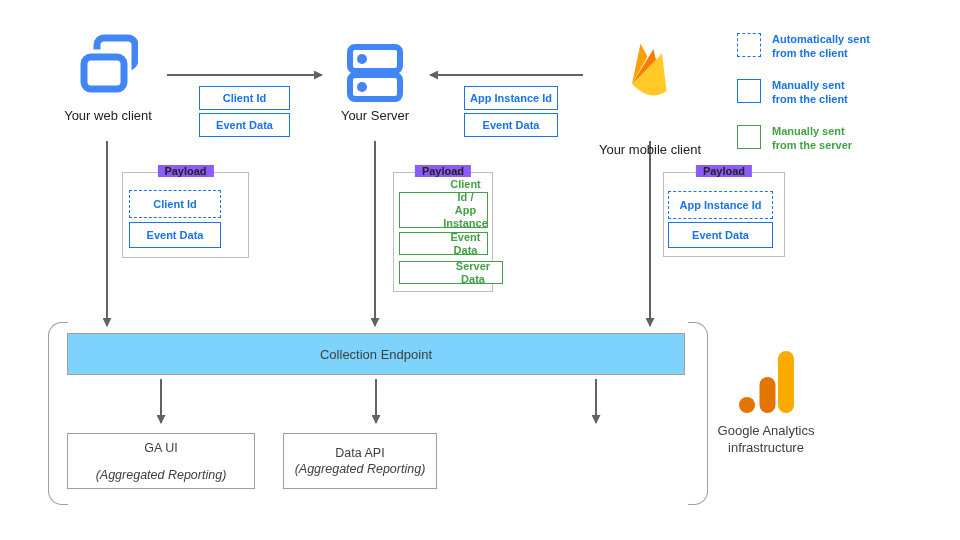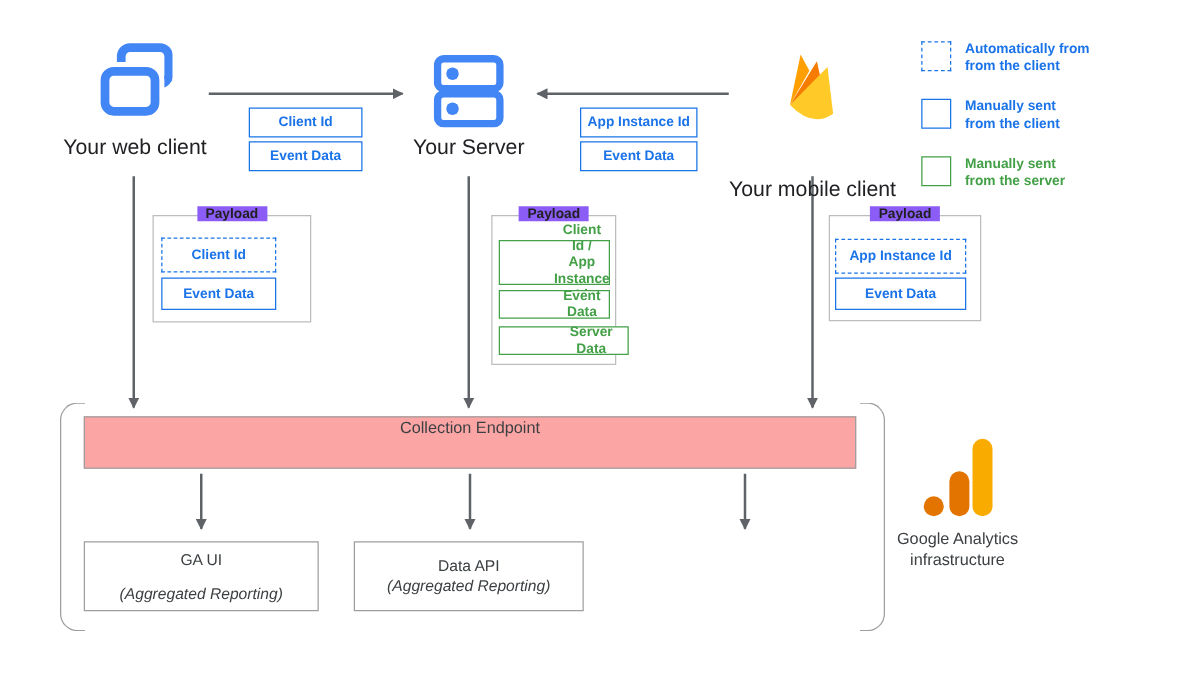--- a/index.html
+++ b/index.html
@@ -1,20 +1,20 @@
 <!DOCTYPE html>
 <html><head>
 <meta charset="utf-8">
 <style>
   html,body{margin:0;padding:0;background:#fff;}
   .canvas{position:relative;width:960px;height:540px;background:#fff;overflow:hidden;
           font-family:"Liberation Sans",sans-serif;}
   .abs{position:absolute;box-sizing:border-box;}
   svg.arrows{position:absolute;left:0;top:0;pointer-events:none;}
-  .node-label{position:absolute;width:160px;text-align:center;font-size:17px;color:#202124;}
+  .node-label{position:absolute;width:160px;text-align:center;font-size:13px;color:#202124;}
   .tag{position:absolute;box-sizing:border-box;border:1.5px solid #1A73E8;background:#fff;
        color:#1A73E8;font-size:11px;font-weight:bold;display:flex;align-items:center;
        justify-content:center;}
   .payload{position:absolute;box-sizing:border-box;border:1px solid #BDBDBD;background:#fff;}
   .payload-title{position:absolute;top:-8px;left:50%;transform:translateX(-50%);
        background:#8b5cf6;padding:0 7px;font-size:11px;font-weight:bold;color:#212121;
        white-space:nowrap;}
   .pitem{position:absolute;box-sizing:border-box;background:#fff;font-size:11px;font-weight:bold;
        line-height:13px;text-align:center;display:flex;flex-direction:column;
        align-items:center;justify-content:center;}
@@ -23,22 +23,22 @@
   .b-green{border:1.5px solid #43A047;color:#43A047;padding-left:44px;}
   .legend{position:absolute;left:737px;top:33px;}
   .legend-row{display:flex;align-items:flex-start;margin-bottom:19px;}
   .swatch{width:24px;height:24px;box-sizing:border-box;flex:0 0 auto;background:#fff;}
   .sw-dashed{border:1.5px dashed #1A73E8;}
   .sw-blue{border:1.5px solid #1A73E8;}
   .sw-green{border:1.5px solid #43A047;}
   .legend-text{margin-left:11px;font-size:11px;font-weight:bold;line-height:14px;margin-top:-1px;}
   .t-blue{color:#1A73E8;} .t-green{color:#43A047;}
   .ce-box{position:absolute;left:67px;top:333px;width:618px;height:42px;box-sizing:border-box;
-       border:1px solid #9E9E9E;display:flex;justify-content:center;
-       font-size:13px;color:#3C4043;background:#fca5a5;}
+       border:1px solid #9E9E9E;display:flex;align-items:center;justify-content:center;
+       font-size:13px;color:#3C4043;background:#7dd3fc;}
   .outbox{position:absolute;top:433px;height:56px;box-sizing:border-box;border:1px solid #9E9E9E;
        background:#fff;display:flex;flex-direction:column;align-items:center;justify-content:center;
        font-size:12.5px;line-height:16px;color:#3C4043;text-align:center;padding:0 8px;}
   .outbox .sub{font-style:italic;}
   .bracket-left{position:absolute;left:48px;top:322px;width:20px;height:183px;box-sizing:border-box;
        border:1.5px solid #9E9E9E;border-right:none;border-radius:14px 0 0 14px;}
   .bracket-right{position:absolute;left:688px;top:322px;width:20px;height:183px;box-sizing:border-box;
        border:1.5px solid #9E9E9E;border-left:none;border-radius:0 14px 14px 0;}
   .ga-caption{position:absolute;left:688px;top:422px;width:156px;text-align:center;
        font-size:13px;line-height:17px;color:#3C4043;}
@@ -125,21 +125,21 @@
     </div>
     <div class="pitem b-blue" style="left:4px;top:49px;width:105px;height:26px;">
       <span>Event Data</span>
     </div>
   </div>
 
   <div class="legend">
     <div class="legend-row">
       <span class="swatch sw-dashed"></span>
       <span class="legend-text t-blue">
-        <span>Automatically from</span><br>
+        <span>Automatically sent</span><br>
         <span>from the client</span>
       </span>
     </div>
     <div class="legend-row">
       <span class="swatch sw-blue"></span>
       <span class="legend-text t-blue">
         <span>Manually sent</span><br>
         <span>from the client</span>
       </span>
     </div>
@@ -156,21 +156,21 @@
   <div class="bracket-right"></div>
 
   <div class="ce-box">
     <span>Collection Endpoint</span>
   </div>
 
   <div class="outbox" style="left:67px;width:188px;gap:11px;">
     <span>GA UI</span>
     <span class="sub">(Aggregated Reporting)</span>
   </div>
-  <div class="outbox" style="left:283px;width:184px;">
+  <div class="outbox" style="left:283px;width:154px;">
     <span>Data API</span>
     <span class="sub">(Aggregated Reporting)</span>
   </div>
 
   <svg class="abs" style="left:738px;top:350px;" width="57" height="64" viewBox="0 0 57 64">
     <circle cx="9" cy="55" r="8" fill="#E37400"></circle>
     <rect x="21.5" y="27" width="16" height="36" rx="8" fill="#E37400"></rect>
     <rect x="40" y="1" width="16" height="62" rx="8" fill="#F9AB00"></rect>
   </svg>
   <div class="ga-caption">

